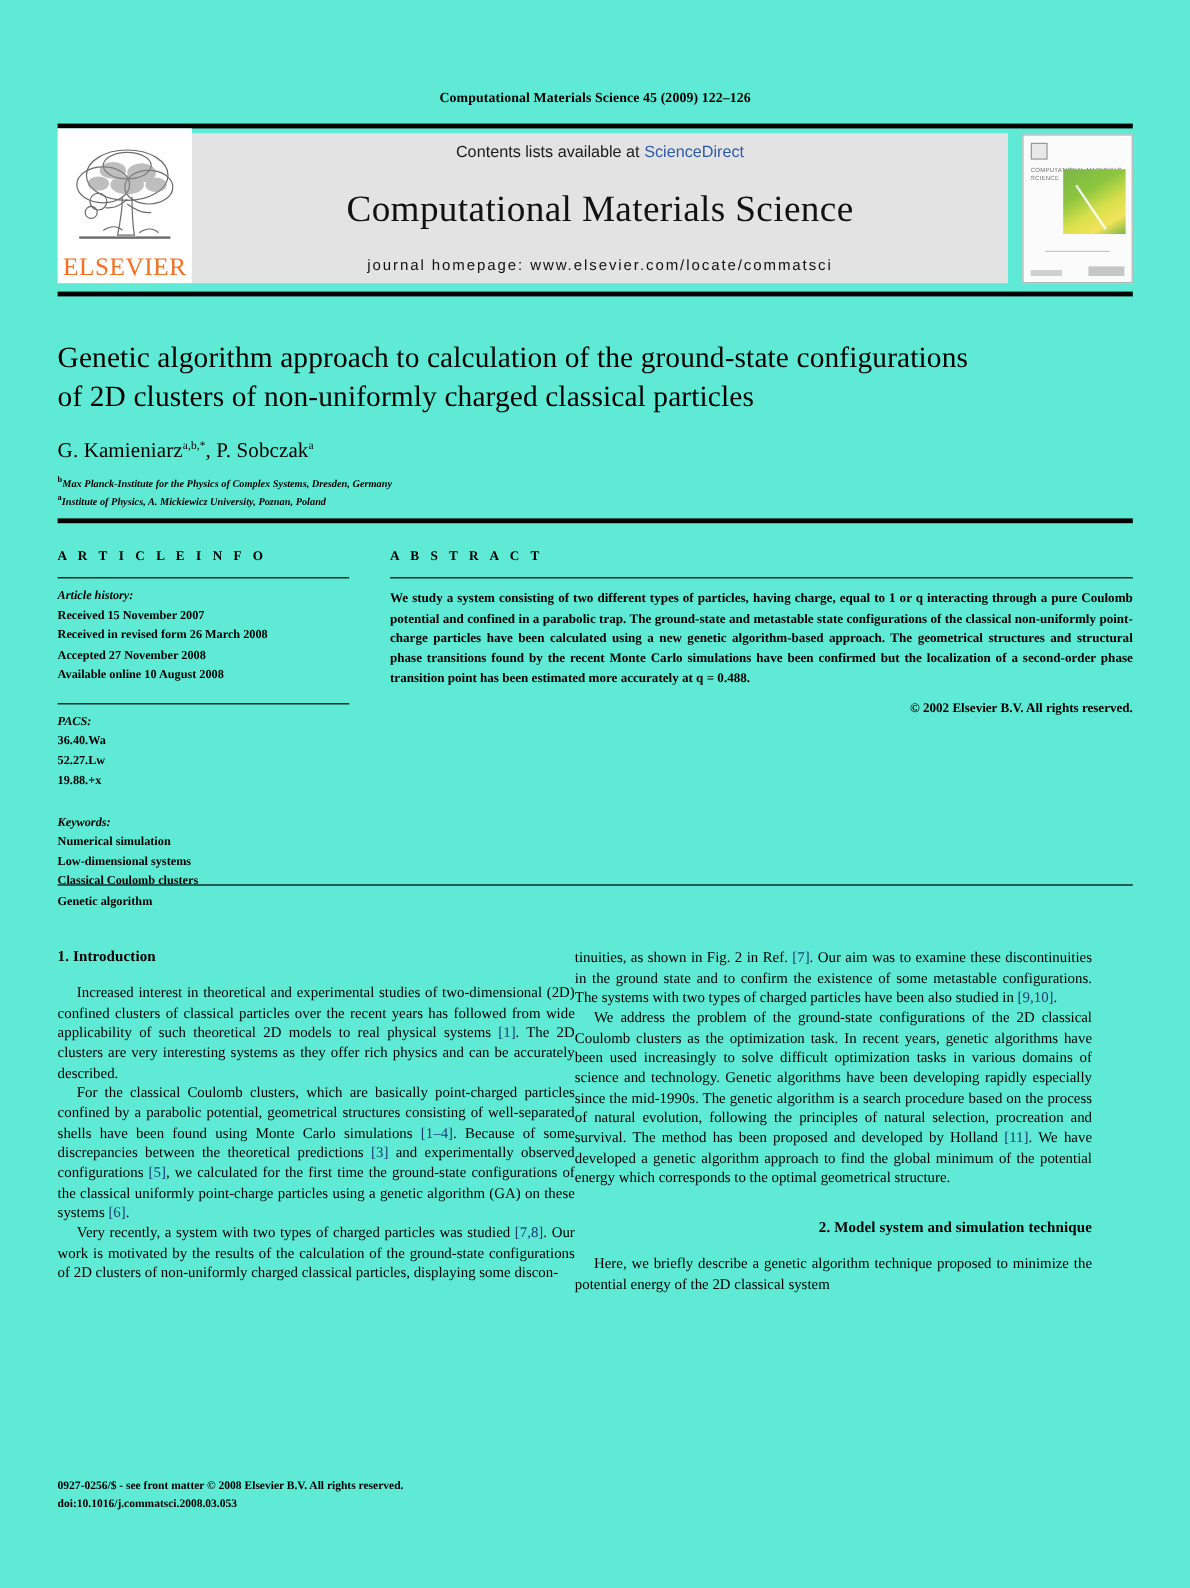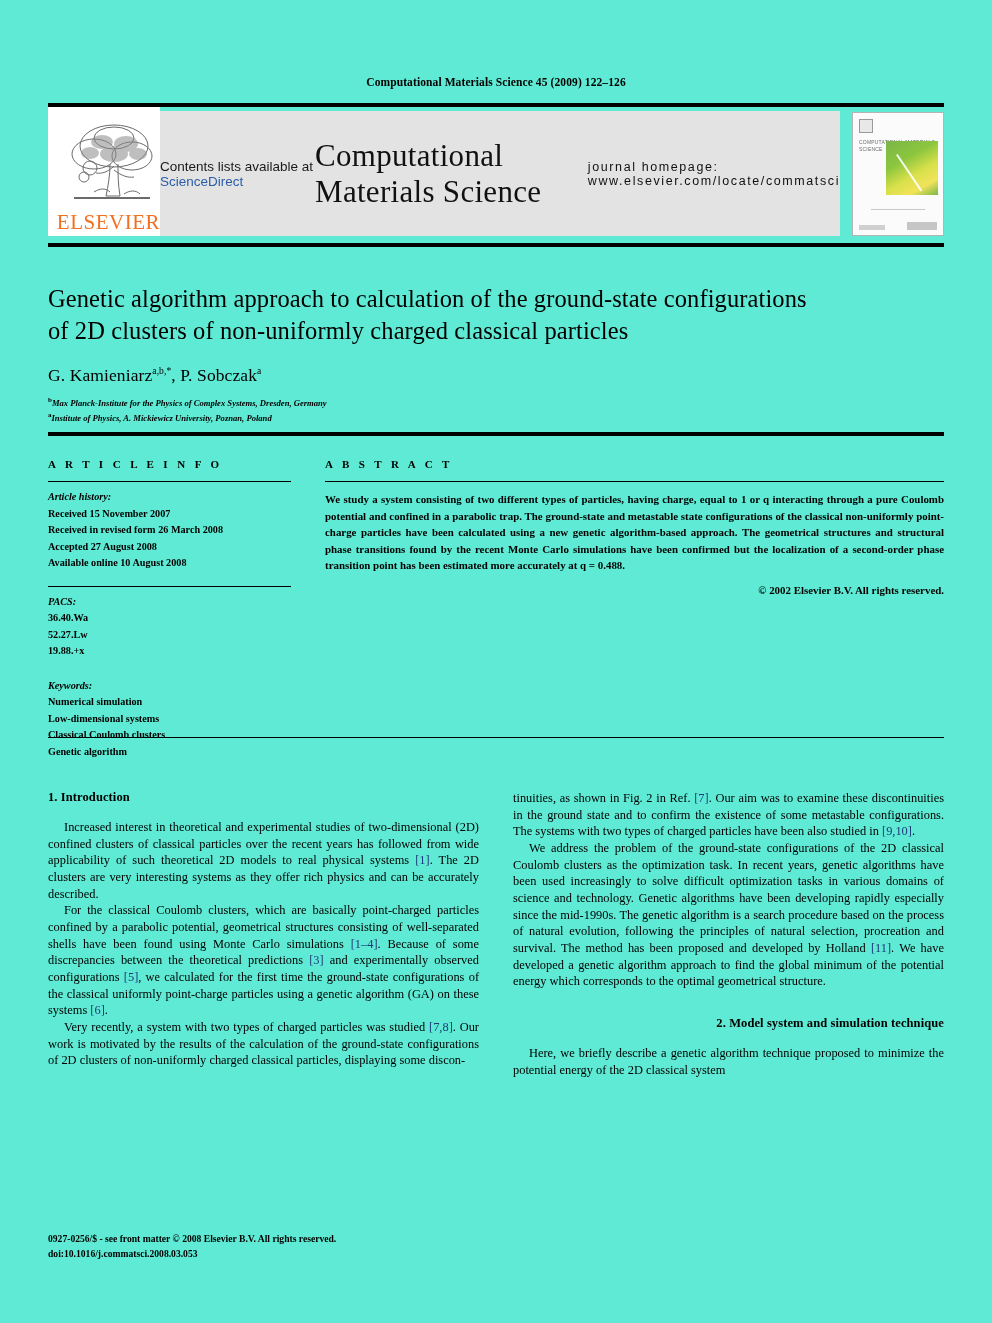--- a/index.html
+++ b/index.html
@@ -41,40 +41,40 @@
     border-top: 4px solid #000;
     display: flex;
     align-items: stretch;
   }
   .els-logo {
     width: 112px;
     flex: 0 0 112px;
     padding-top: 4px;
     display: flex;
     flex-direction: column;
-    align-items: flex-end;
+    align-items: center;
     justify-content: flex-end;
     background: #fff;
   }
   .els-tree { width: 96px; height: 92px; display:block; }
   .els-word {
     font-family: "Liberation Serif", serif;
     font-size: 21px;
     letter-spacing: .5px;
     color: #F37021;
     line-height: 1;
     padding-bottom: 3px;
   }
   .grey-band {
     flex: 1 1 auto;
     background: #e3e3e3;
     margin-top: 4px;
     margin-bottom: 0;
     display: flex;
-    flex-direction: row;
+    flex-direction: column;
     align-items: center;
     justify-content: space-between;
     padding: 8px 0 8px 0;
   }
   .contents-line {
     font-family: "Liberation Sans", sans-serif;
     font-size: 13.5px;
     color: #1a1a1a;
   }
   .contents-line .sd { color: #2b5ca8; }
@@ -212,21 +212,20 @@
     font-weight: bold;
   }
   .hr-thin-abs { border-top: 1.5px solid #000; margin-top: 11px; }
 
   
   .body-cols {
     position: absolute;
     left: 48px; top: 790px;
     width: 896px;
     display: flex;
-    gap: 34px;
   }
   .bcol { width: 431px; flex: 0 0 431px; position: relative; }
   h2.secnum {
     font-size: 12.5px;
     font-weight: bold;
     margin: 0 0 14px 0;
     letter-spacing: .1px;
   }
   h2.secnum.spaced { margin-top: 26px; text-align: right; }
   p.para {
@@ -327,21 +326,21 @@
   <div class="info-abs">
 
     <div class="col-info">
       <div class="sec-label">A R T I C L E   I N F O</div>
       <div class="hr-under"></div>
 
       <div class="info-body">
         <div class="ital">Article history:</div>
         <div>Received 15 November 2007</div>
         <div>Received in revised form 26 March 2008</div>
-        <div>Accepted 27 August 2008</div>
+        <div>Accepted 27 November 2008</div>
         <div>Available online 10 August 2008</div>
       </div>
 
       <div class="hr-mid"></div>
 
       <div class="info-body">
         <div class="ital">PACS:</div>
         <div>36.40.Wa</div>
         <div>52.27.Lw</div>
         <div>19.88.+x</div>

